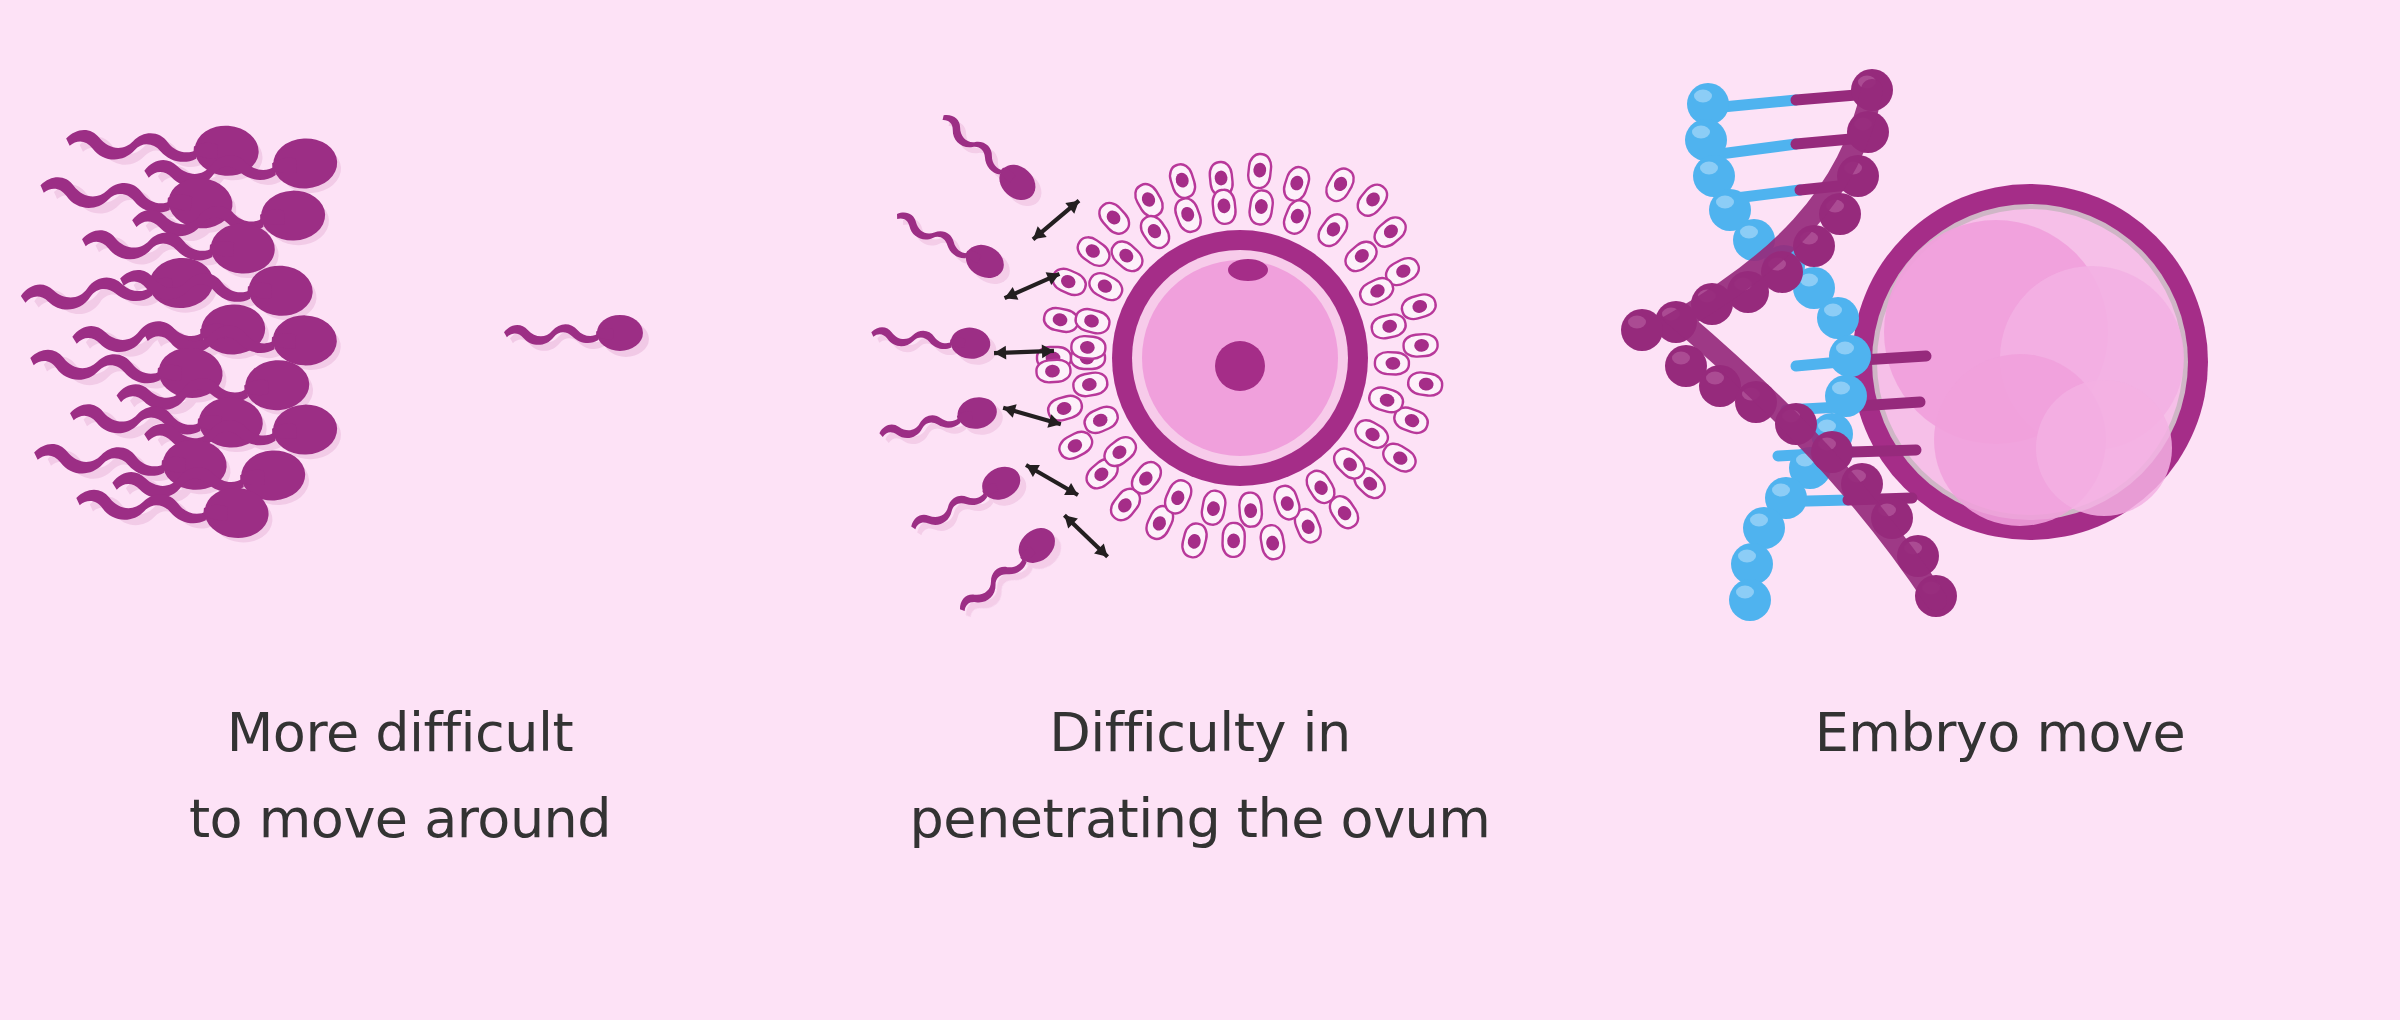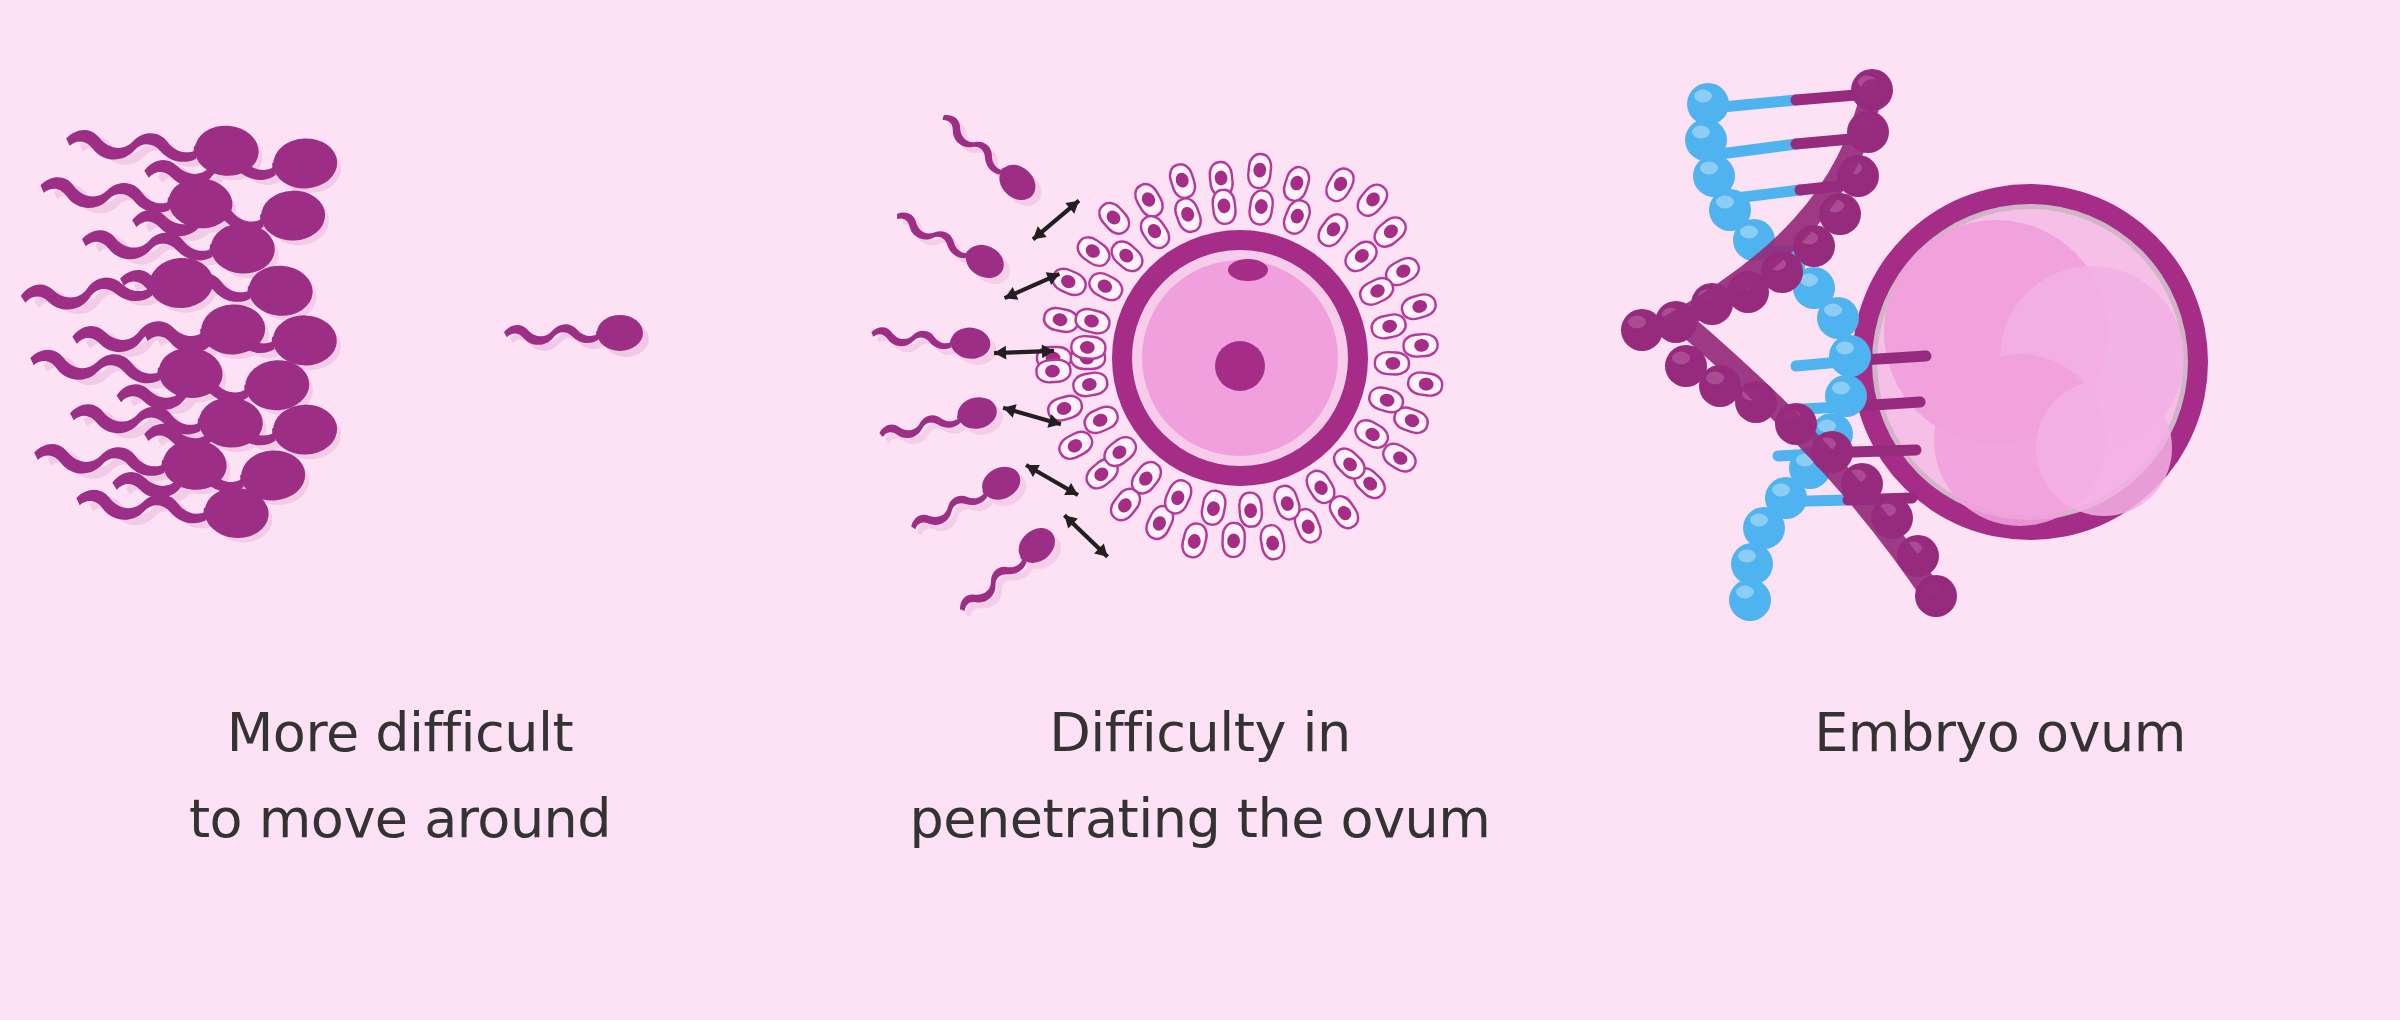--- a/index.html
+++ b/index.html
@@ -378,17 +378,17 @@
 
           <path d="M 272 10 C 250 120, 170 188, 80 240
                    C 150 300, 250 390, 336 520" fill="none" stroke="#962a7c" stroke-width="22" stroke-linecap="round" opacity="0.92"></path>
 
           <use href="#bead-mag" transform="translate(42,250)"></use>
         </g>
       </svg>
     </div>
 
     <div class="caption">
-      <span class="line">Embryo ovum</span>
+      <span class="line">Embryo move</span>
     </div>
   </div>
 
 </div>
 
 </body></html>

